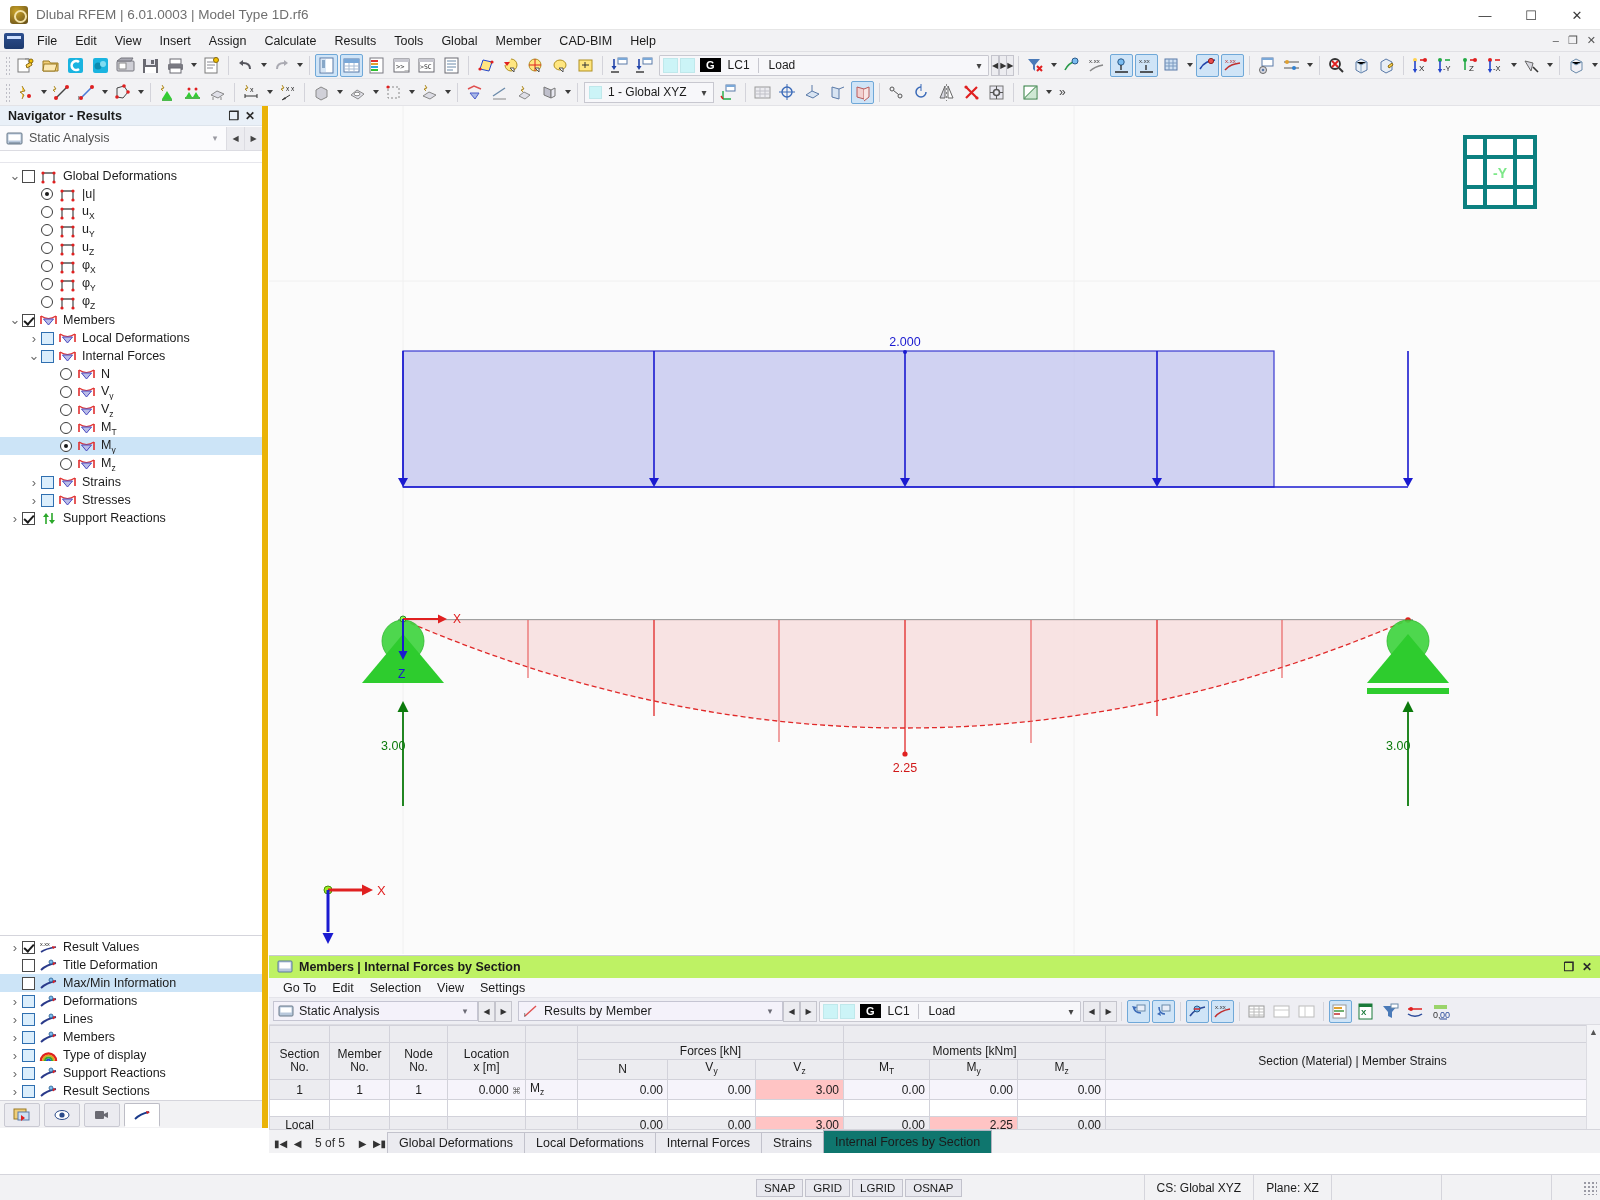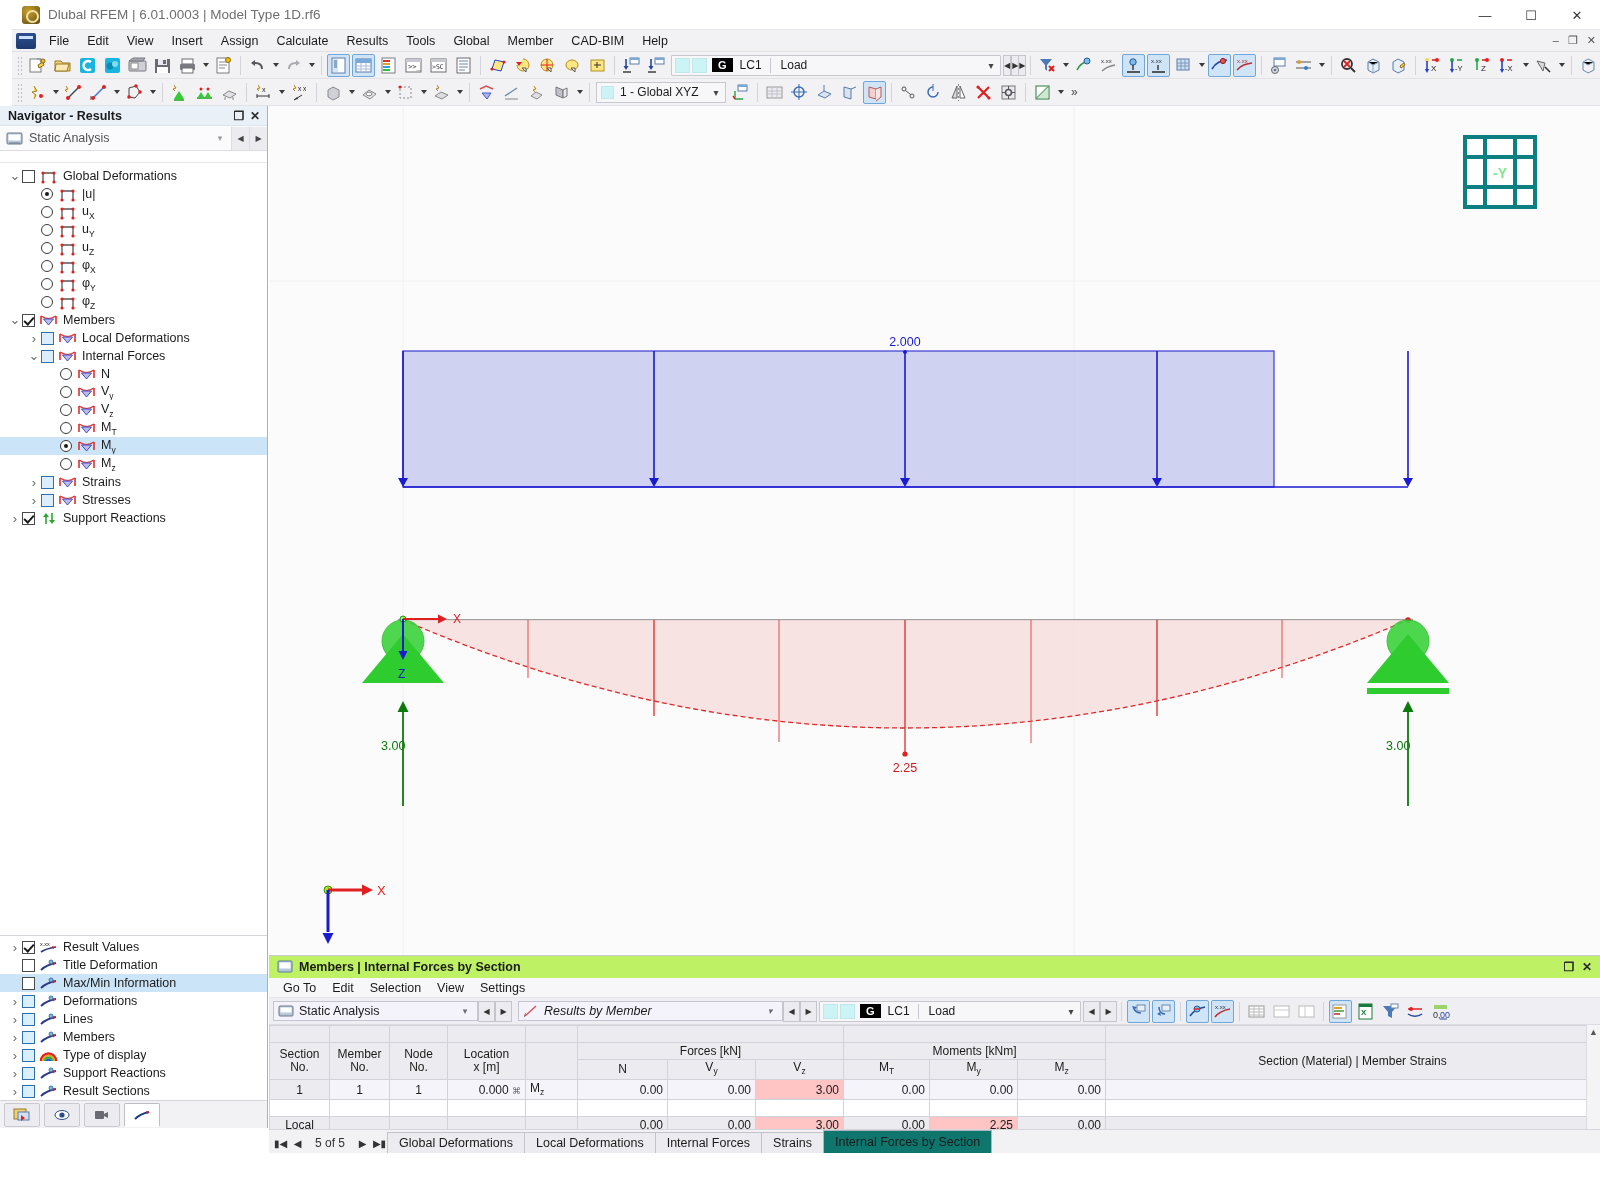--- a/index.html
+++ b/index.html
@@ -5,21 +5,21 @@
   * { box-sizing: border-box; }
   html, body {
     margin: 0; padding: 0;
     width: 1600px; height: 1200px;
     overflow: hidden;
     font-family: "Liberation Sans", sans-serif;
     font-size: 12px;
     background: #ffffff;
     color: #1b1b1b;
   }
-  #app { position: relative; width: 1600px; height: 1200px; padding-left: 12px; }
+  #app { position: relative; width: 1600px; height: 1200px; }
 
   
   .titlebar {
     height: 30px; background: #ffffff;
     display: flex; align-items: center;
     border-bottom: 1px solid #e6e6e6;
     position: relative;
   }
   .tb-logo {
     width: 18px; height: 18px; margin: 0 8px 0 10px;
@@ -112,21 +112,21 @@
   .cs-combo {
     height: 21px; display:flex; align-items:center; background:#f7f7fa;
     border:1px solid #c8c8d0; margin: 0 2px; flex:none; width: 130px;
   }
   .cs-combo .sw { width: 13px; height: 13px; margin-left:4px; background:#ccf4f7; border:1px solid #bfe8eb;}
   .cs-combo .lbl { padding-left: 6px; font-size: 12px; flex:1; }
 
   
   .navigator {
     position: absolute; left: 0; top: 106px; width: 268px; height: 1022px;
-    background: #ffffff; border-right: 1px solid #eab308;
+    background: #ffffff; border-right: 6px solid #eab308;
     display: flex; flex-direction: column;
   }
   .nav-head {
     height: 20px; background: #e9f0f8;
     display: flex; align-items: center; padding: 0 4px 0 8px;
     font-weight: bold; font-size: 12.5px; color: #1b1b1b;
     border-bottom: 1px solid #dde4ec;
   }
   .nav-head .sp { flex: 1; }
   .nav-head .hbtn { width: 16px; text-align:center; color:#2b2b2b; font-size: 12px; }
@@ -1393,21 +1393,21 @@
               <rect x="2.5" y="3.5" width="11" height="5" fill="#fff"></rect>
             </svg>
         </span>
         <span class="lbl">Static Analysis</span>
         <span style="flex:1"></span>
         <span class="cv">▾</span>
       </div>
       <div class="nav-sq">◀</div>
       <div class="nav-sq">▶</div>
       <div style="width:6px"></div>
-      <div class="tp-combo" style="width:265px;font-style:italic;">
+      <div class="tp-combo" style="width:265px;">
         <span class="icn">
           <svg width="16" height="14" viewBox="0 0 16 14">
               <path d="M2 12L13 2" stroke="#e05050" stroke-width="1.4"></path>
               <text x="1" y="13" font-size="6" fill="#333">I</text>
             </svg>
         </span>
         <span class="lbl">Results by Member</span>
         <span style="flex:1"></span>
         <span class="cv">▾</span>
       </div>
@@ -1616,13 +1616,27 @@
         <span class="pb">▶▮</span>
       </div>
       <div class="gtab">Global Deformations</div>
       <div class="gtab">Local Deformations</div>
       <div class="gtab">Internal Forces</div>
       <div class="gtab">Strains</div>
       <div class="gtab act">Internal Forces by Section</div>
     </div>
   </div>
 
+  <div class="statusbar">
+    <div class="sb-left"></div>
+    <div class="sb-btn">SNAP</div>
+    <div class="sb-btn">GRID</div>
+    <div class="sb-btn">LGRID</div>
+    <div class="sb-btn">OSNAP</div>
+    <div style="width:180px"></div>
+    <div class="sb-cell">CS: Global XYZ</div>
+    <div class="sb-cell">Plane: XZ</div>
+    <div class="sb-cell" style="width:110px"></div>
+    <div class="sb-cell" style="width:110px"></div>
+    <div class="sb-cell" style="flex:1"></div>
+    <div class="sb-grip"></div>
+  </div>
 </div>
 
 </body></html>

